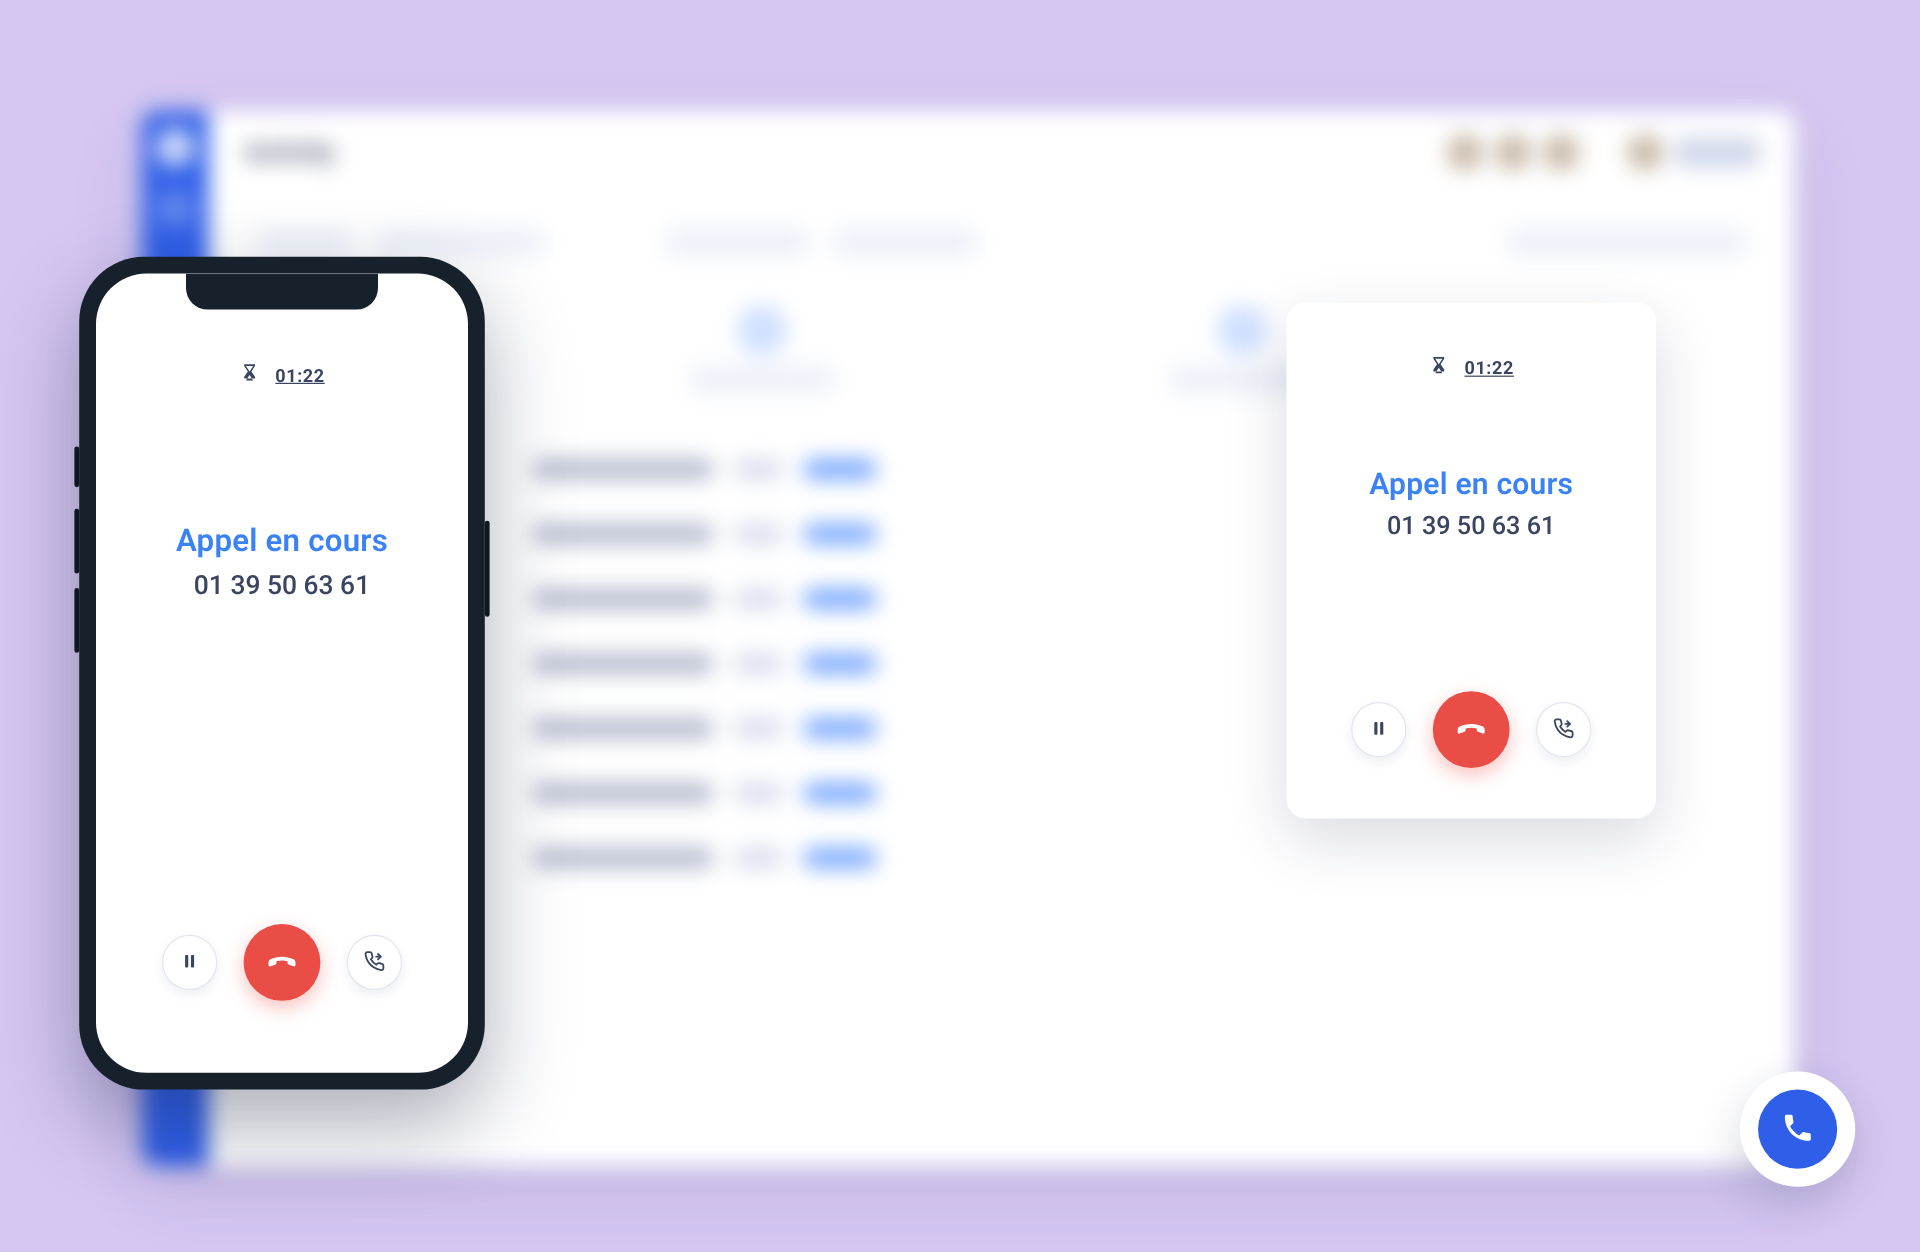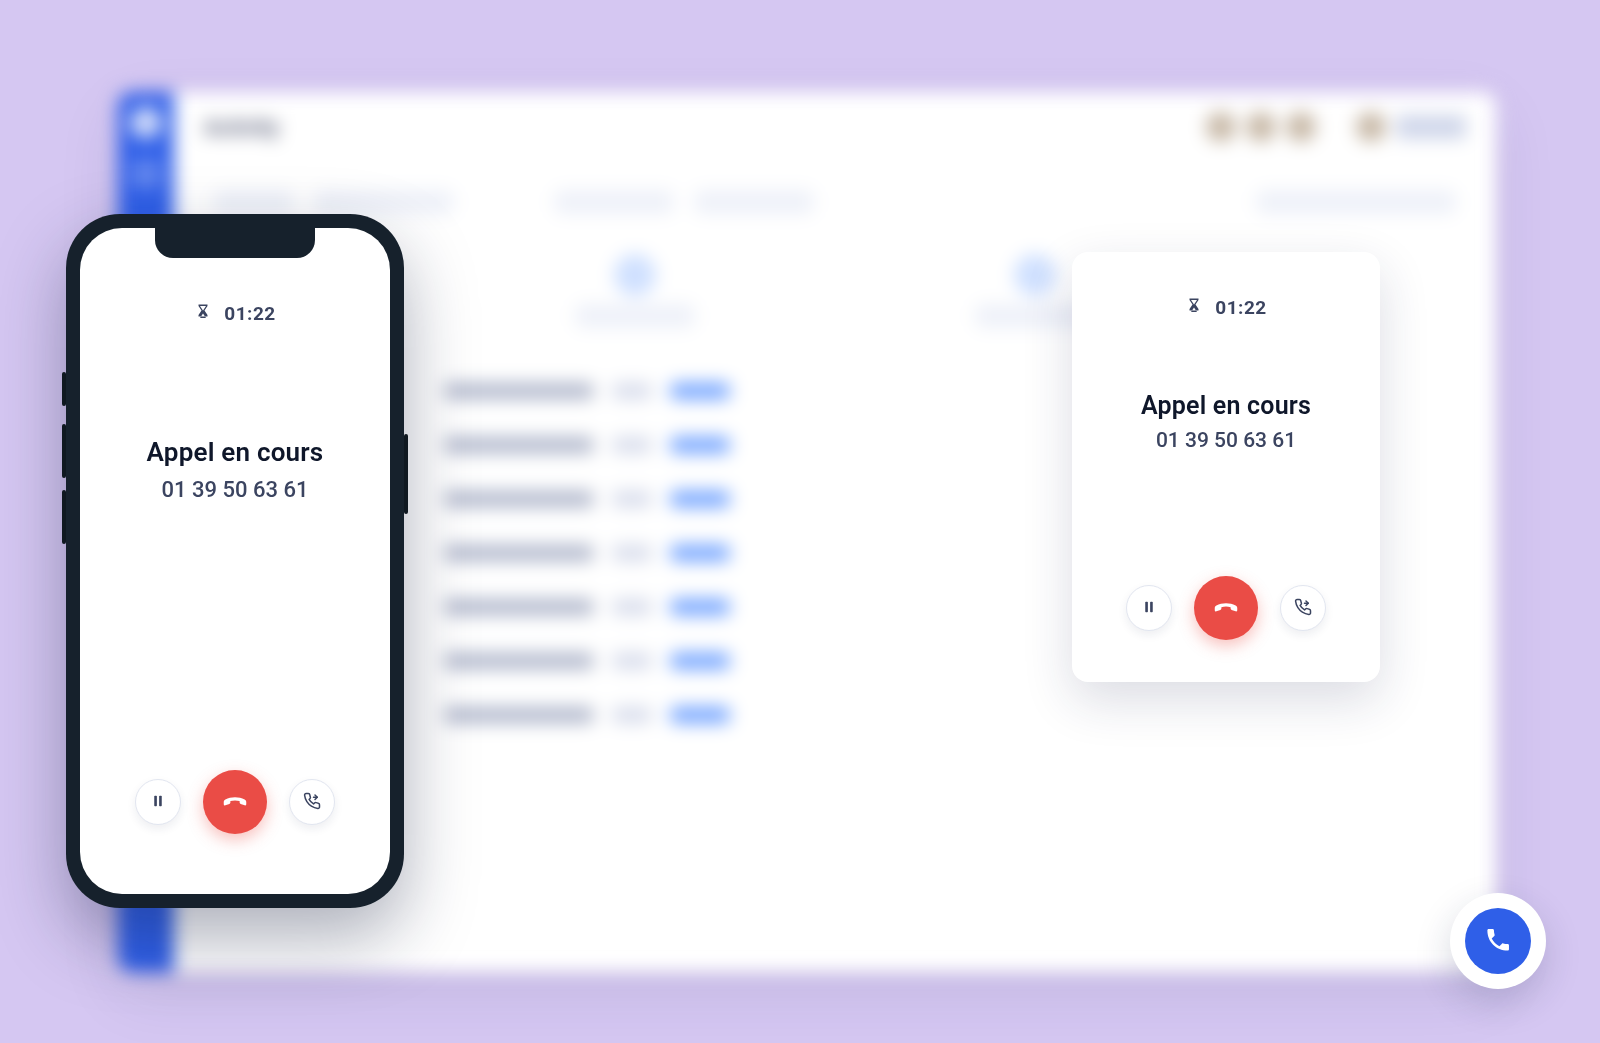--- a/index.html
+++ b/index.html
@@ -125,24 +125,24 @@
   box-shadow: 0 18px 50px rgba(30,40,80,0.16);
   display: flex; flex-direction: column; align-items: center;
 }
 
 
 .timer-row {
   display: flex; align-items: center; gap: 12px;
   color: #3b4460; font-weight: 700;
 }
 .timer-row svg { width: 18px; height: 18px; }
-.timer-text { font-size: 19px; letter-spacing: 0.5px; }
+.timer-text { font-size: 15px; letter-spacing: 0.5px; text-decoration: underline; }
 
 .call-title {
-  color: #0f172a;
+  color: #3b82f6;
   font-weight: 600;
   letter-spacing: 0.2px;
 }
 .call-number {
   color: #3b4460;
   font-weight: 500;
 }
 
 .call-buttons {
   display: flex; align-items: center; gap: 22px;

